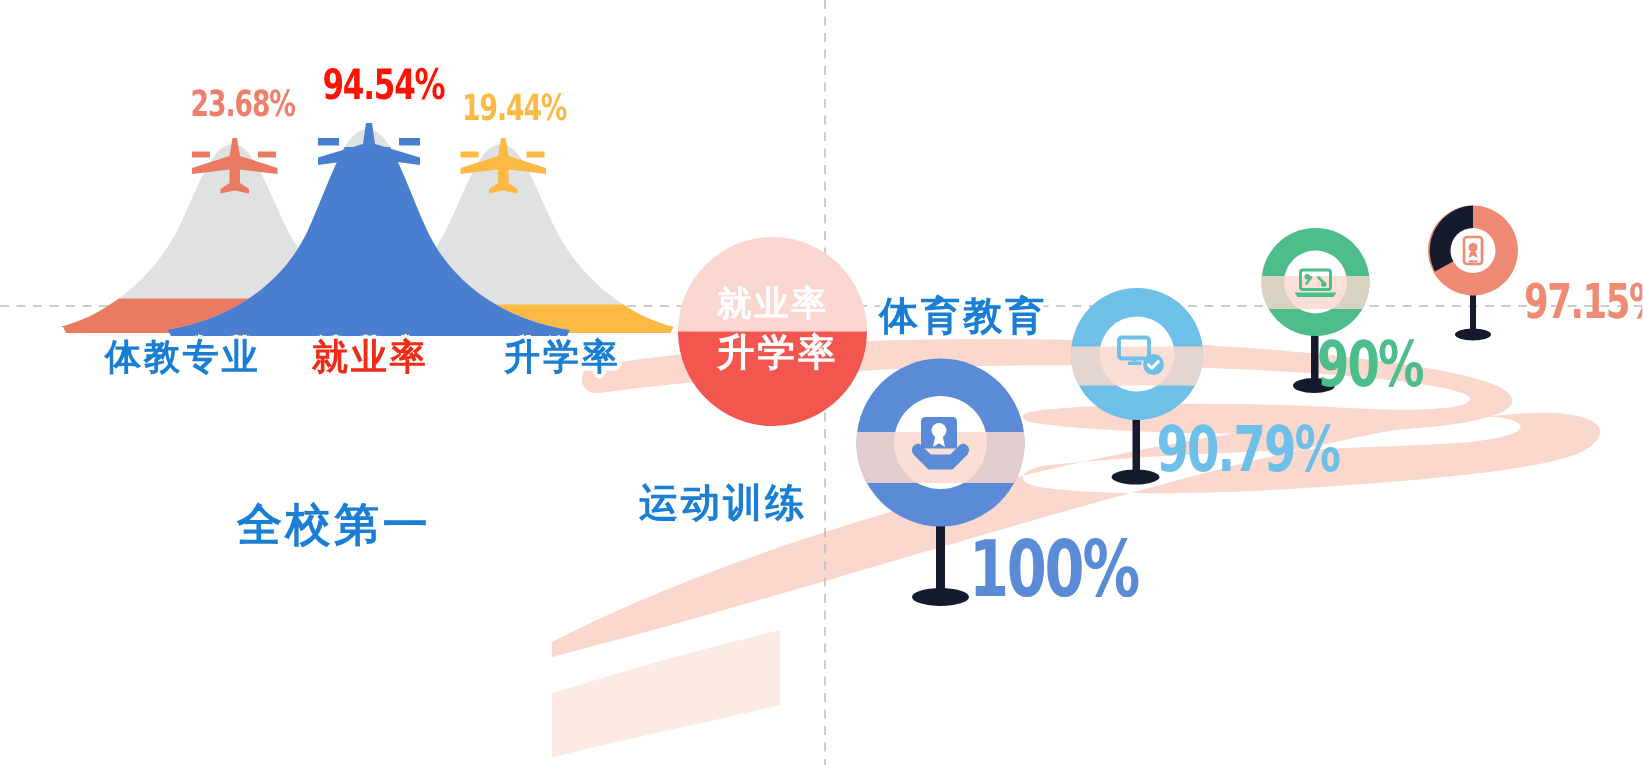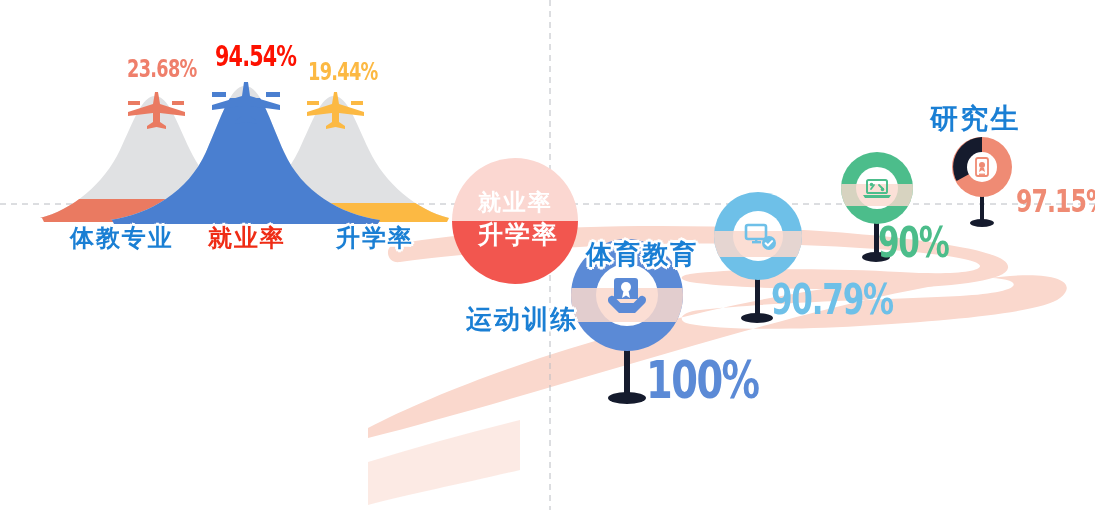--- a/index.html
+++ b/index.html
@@ -49,24 +49,24 @@
   #lbl-jiuye {left:208px; top:222px; font-size:24px;}
   #lbl-shengxue{left:336px;top:222px; font-size:24px;}
   #lbl-quanxiao{left:158px;top:330px; font-size:30px;}
 
   
   #pct-tijiao   {left:127px; top:55px;  font-size:24px; color:#ef7f6b;}
   #pct-jiuye    {left:215px; top:40px;  font-size:28px; color:#fd1100;}
   #pct-shengxue {left:308px; top:58px;  font-size:24px; color:#fcb943;}
 
   
-  #lbl-tiyujiaoyu {left:586px; top:193px; font-size:26px;margin-top:44px;}
+  #lbl-tiyujiaoyu {left:586px; top:193px; font-size:26px;}
   #lbl-wushu      {left:688px; top:127px; font-size:26px;}
   #lbl-yanjiusheng{left:930px; top:100px; font-size:28px;}
-  #lbl-yundong    {left:426px; top:302px; font-size:26px;margin-left:40px;}
+  #lbl-yundong    {left:426px; top:318px; font-size:26px;}
 
   
   #pct-100   {left:646px; top:350px; font-size:52px; color:#5b8ad6;}
   #pct-9079  {left:771px; top:275px; font-size:42px; color:#6ec0e8;}
   #pct-90    {left:878px; top:218px; font-size:42px; color:#4cbd8b;}
   #pct-9715  {left:1016px;top:182px; font-size:32px; color:#ef8b74;}
 
   
   #circ-jiuye  {left:478px;top:187px;font-size:23px;}
   #circ-shengxue{left:478px;top:218px;font-size:25px;}
@@ -319,26 +319,26 @@
     </g>
   </svg>
 
   <div class="num" id="pct-tijiao">23.68%</div>
   <div class="num" id="pct-jiuye">94.54%</div>
   <div class="num" id="pct-shengxue">19.44%</div>
 
   <div class="cjk" id="lbl-tijiao">体教专业</div>
   <div class="cjk red" id="lbl-jiuye">就业率</div>
   <div class="cjk" id="lbl-shengxue">升学率</div>
+  <div class="cjk" id="lbl-quanxiao">全校第一</div>
 
   <div class="cjk pinkwhite" id="circ-jiuye">就业率</div>
   <div class="cjk white" id="circ-shengxue">升学率</div>
 
   <div class="cjk" id="lbl-yundong">运动训练</div>
   <div class="cjk" id="lbl-tiyujiaoyu">体育教育</div>
-  <div class="cjk" id="lbl-yanjiusheng">研究生</div>
 
   <div class="num" id="pct-100">100%</div>
   <div class="num" id="pct-9079">90.79%</div>
   <div class="num" id="pct-90">90%</div>
   <div class="num" id="pct-9715">97.15%</div>
 
 </div>
 
 </body></html>

